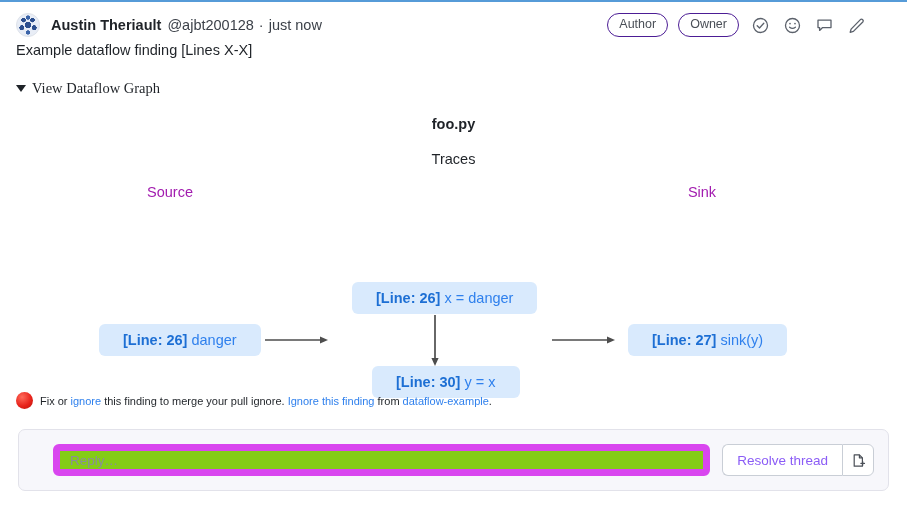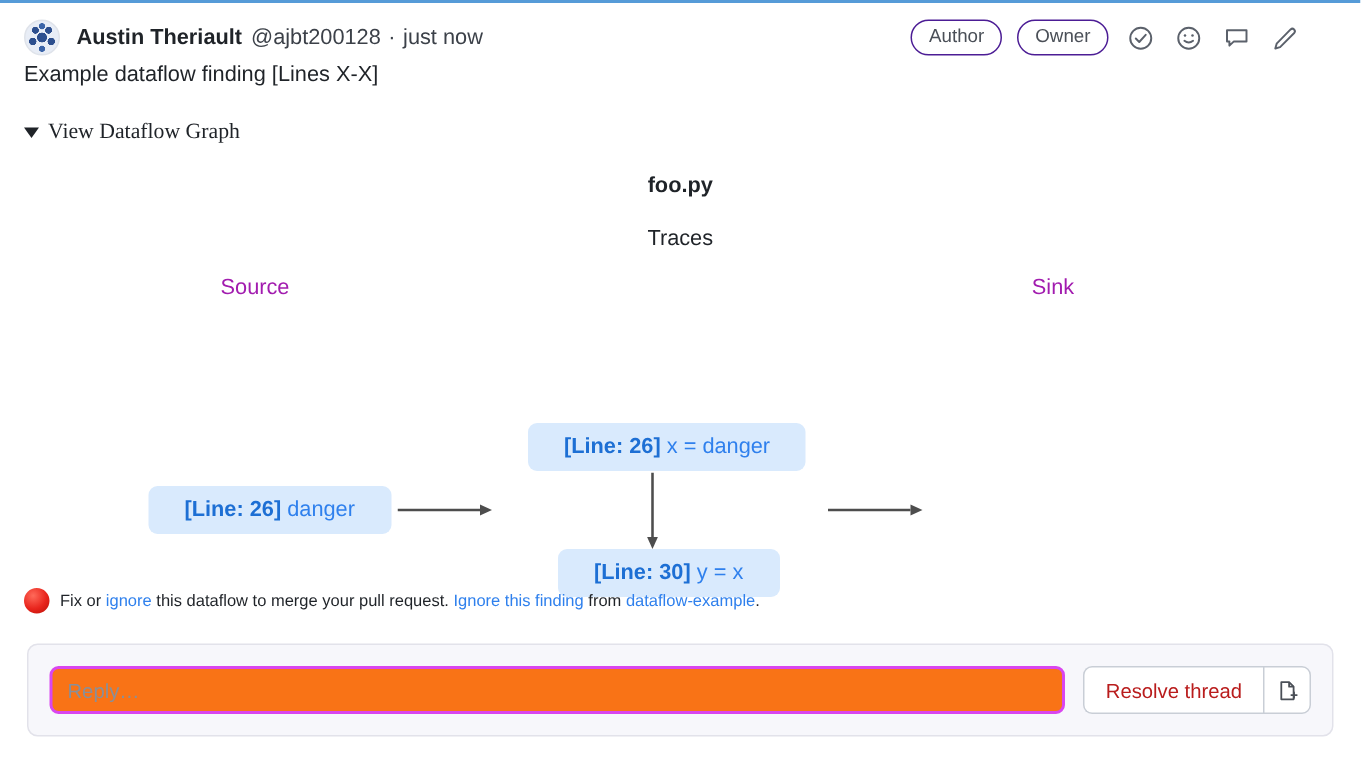--- a/index.html
+++ b/index.html
@@ -141,34 +141,34 @@
     height: 62px;
     background: #f7f7fb;
     border: 1px solid #e2e2ea;
     border-radius: 7px;
     display: flex; align-items: center;
     padding: 0 14px;
     gap: 12px;
   }
   .reply-input {
     flex: 1 1 auto; height: 32px;
-    background: #f97316; border: 2px solid #d946ef; border-radius: 6px;
+    background: #84cc16; border: 7px solid #d946ef; border-radius: 6px;
     padding: 0 10px;
     font-family: "Liberation Sans", sans-serif;
-    font-size: 13.5px; color: #1f2328;
+    font-size: 13.5px; color: #1f2328; margin-left: 20px;
   }
   .reply-input::placeholder { color: #8a8f98; }
   .btn-group { display: flex; flex: 0 0 auto; }
   .resolve-btn {
     height: 32px; padding: 0 14px;
     background: #fff; border: 1px solid #c9ced6;
     border-right: none;
     border-radius: 6px 0 0 6px;
     font-family: "Liberation Sans", sans-serif;
-    font-size: 13.5px; color: #b91c1c;
+    font-size: 13.5px; color: #8b5cf6;
     display: flex; align-items: center;
   }
   .attach-btn {
     width: 32px; height: 32px;
     background: #fff; border: 1px solid #c9ced6;
     border-radius: 0 6px 6px 0;
     display: flex; align-items: center; justify-content: center;
     color: #4a4f57;
   }
 </style>
@@ -240,20 +240,24 @@
   <div class="g-abs node node-trace1">
     <b>[Line: 26]</b>
     <span>x = danger</span>
   </div>
 
   <div class="g-abs node node-trace2">
     <b>[Line: 30]</b>
     <span>y = x</span>
   </div>
 
+  <div class="g-abs node node-sink">
+    <b>[Line: 27]</b>
+    <span>sink(y)</span>
+  </div>
 
   <div class="g-abs arrow-h arrow-h1">
     <svg width="64" height="12" viewBox="0 0 64 12">
       <line x1="0" y1="6" x2="55" y2="6" stroke="#4d4d4d" stroke-width="1.7"></line>
       <polygon points="55,2.4 63,6 55,9.6" fill="#4d4d4d"></polygon>
     </svg>
   </div>
 
   <div class="g-abs arrow-h arrow-h2">
     <svg width="64" height="12" viewBox="0 0 64 12">
@@ -267,21 +271,21 @@
       <line x1="6" y1="0" x2="6" y2="43" stroke="#4d4d4d" stroke-width="1.7"></line>
       <polygon points="2.4,43 6,51 9.6,43" fill="#4d4d4d"></polygon>
     </svg>
   </div>
 </div>
 
 <div class="status-line">
   <span class="red-dot"></span>
   <span class="sp">Fix or </span>
   <a href="#">ignore</a>
-  <span class="sp"> this dataflow to merge your pull request. </span>
+  <span class="sp"> this finding to merge your pull ignore. </span>
   <a href="#">Ignore this finding</a>
   <span class="sp"> from </span>
   <a href="#">dataflow-example</a>
   <span>.</span>
 </div>
 
 <div class="reply-wrap">
   <input class="reply-input" type="text" placeholder="Reply…" style="">
   <div class="btn-group">
     <button class="resolve-btn">Resolve thread</button>

